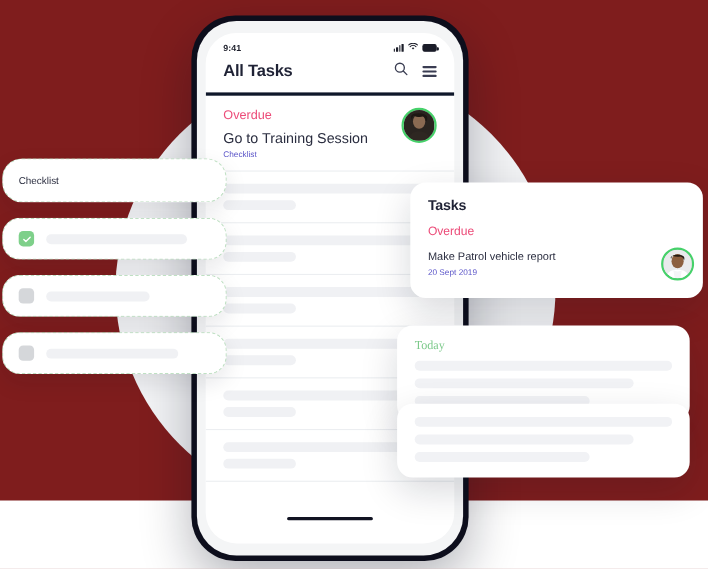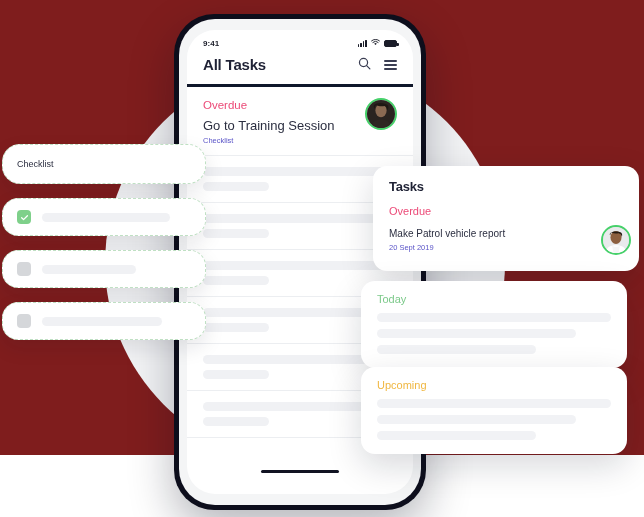--- a/index.html
+++ b/index.html
@@ -258,23 +258,24 @@
     z-index: 6;
   }
   .panel-tasks {
     left: 373px;
     top: 166px;
     width: 266px;
     padding: 13px 8px 16px 16px;
   }
   .panel-today {
     left: 361px;
-    top: 281px;
+    top: 296px;
     width: 266px;
     padding: 12px 16px 14px 16px;
+    font-family: Liberation Serif, serif;
   }
   .panel-upcoming {
     left: 361px;
     top: 367px;
     width: 266px;
     padding: 12px 16px 14px 16px;
   }
   .panel-title {
     font-size: 13px;
     font-weight: bold;
@@ -458,19 +459,18 @@
   </div>
 
   <div class="panel panel-today">
     <div class="panel-section-label lbl-today">Today</div>
     <div class="panel-bar pb-w1"></div>
     <div class="panel-bar pb-w2"></div>
     <div class="panel-bar pb-w3"></div>
   </div>
 
   <div class="panel panel-upcoming">
-    <div class="panel-section-label lbl-upcoming">Upcoming</div>
     <div class="panel-bar pb-w1"></div>
     <div class="panel-bar pb-w2"></div>
     <div class="panel-bar pb-w3"></div>
   </div>
 
 </div>
 
 </body></html>

